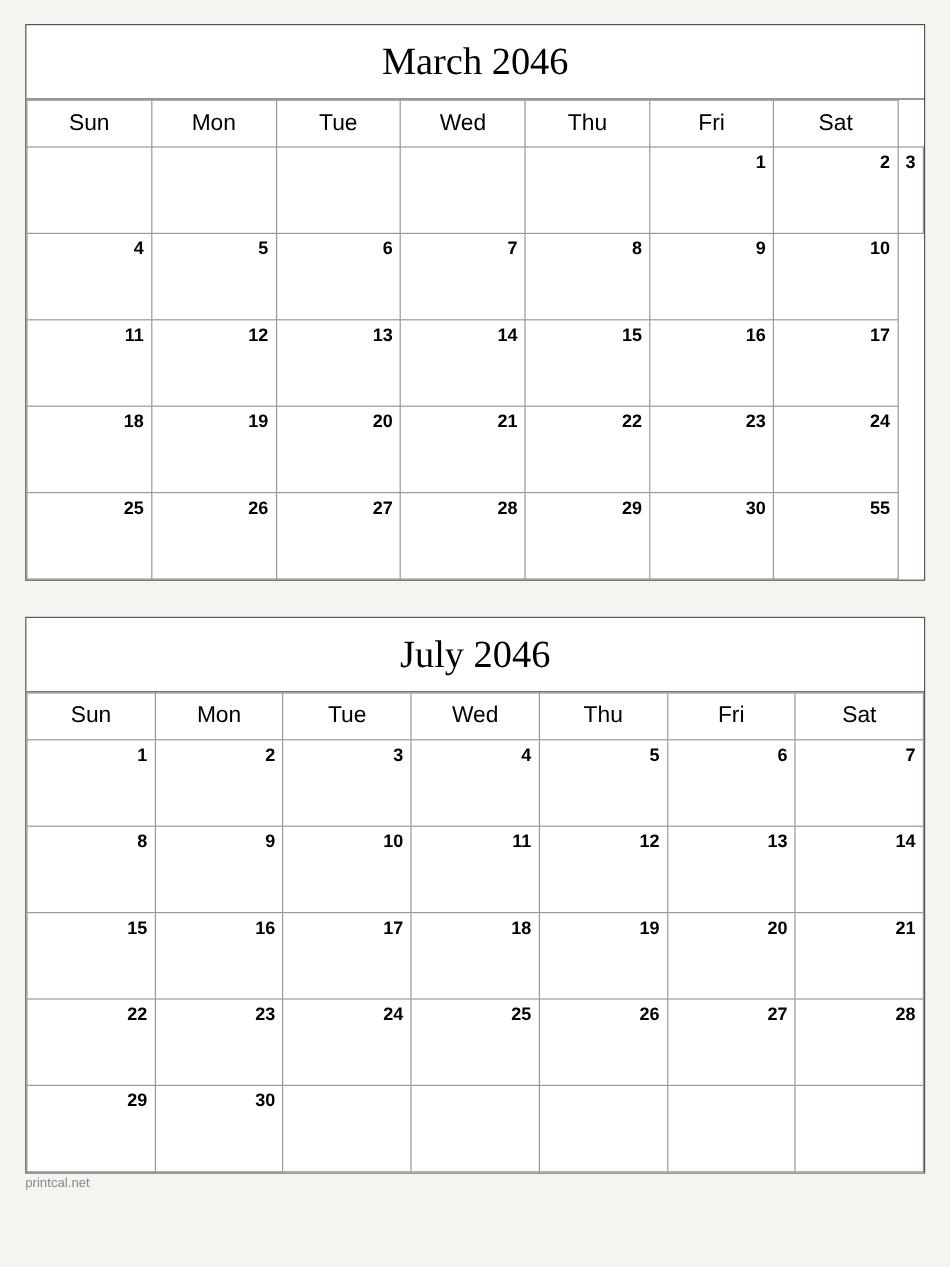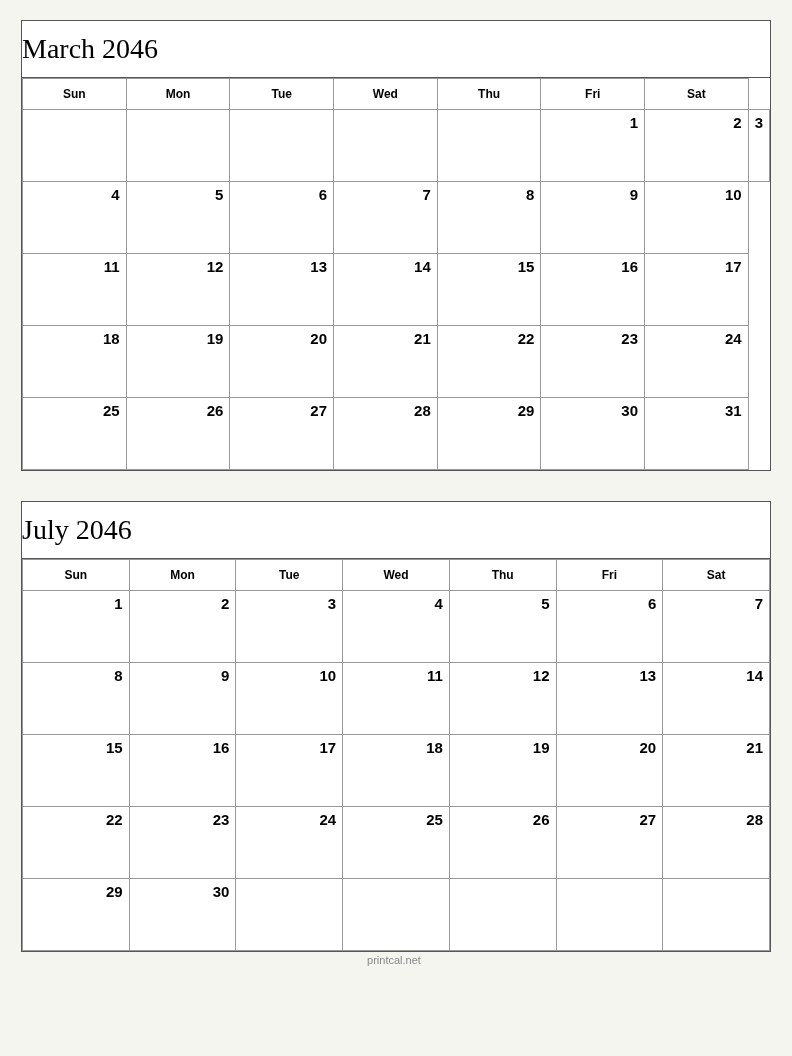--- a/index.html
+++ b/index.html
@@ -17,53 +17,54 @@
       width: 792px;
       min-height: 1056px;
     }
     .calendar {
       width: 750px;
       background: white;
       border: 1.5px solid #555;
       margin-bottom: 30px;
     }
     .calendar-title {
-      font-size: 28px;
+      text-align: center;
+      font-size: 32px;
       font-weight: normal;
       padding: 12px 0;
       border-bottom: 1.5px solid #555;
       font-family: Georgia, serif;
     }
     .calendar table {
       width: 100%;
       border-collapse: collapse;
     }
     .calendar table th {
       border: 1px solid #999;
       padding: 8px 4px;
       text-align: center;
-      font-weight: bold;
-      font-size: 12px;
+      font-weight: normal;
+      font-size: 19px;
       background: white;
     }
     .calendar table td {
       border: 1px solid #999;
       width: calc(100% / 7);
       height: 72px;
       vertical-align: top;
       padding: 4px 6px;
       font-size: 15px;
       font-weight: bold;
       text-align: right;
     }
     .calendar table td.empty {
       background: white;
     }
     .watermark {
-      text-align: center;
+      text-align: left;
       width: 750px;
       font-size: 11px;
       color: #888;
       margin-top: -28px;
       padding-right: 4px;
     }
   </style>
 </head>
 <body>
 
@@ -119,21 +120,21 @@
           <td>23</td>
           <td>24</td>
         </tr>
         <tr>
           <td>25</td>
           <td>26</td>
           <td>27</td>
           <td>28</td>
           <td>29</td>
           <td>30</td>
-          <td>31</td>
+          <td>55</td>
         </tr>
       </tbody>
   </table>
 </div>
 
 <div class="calendar">
   <div class="calendar-title">July 2046</div>
   <table>
     <thead>
       <tr>

